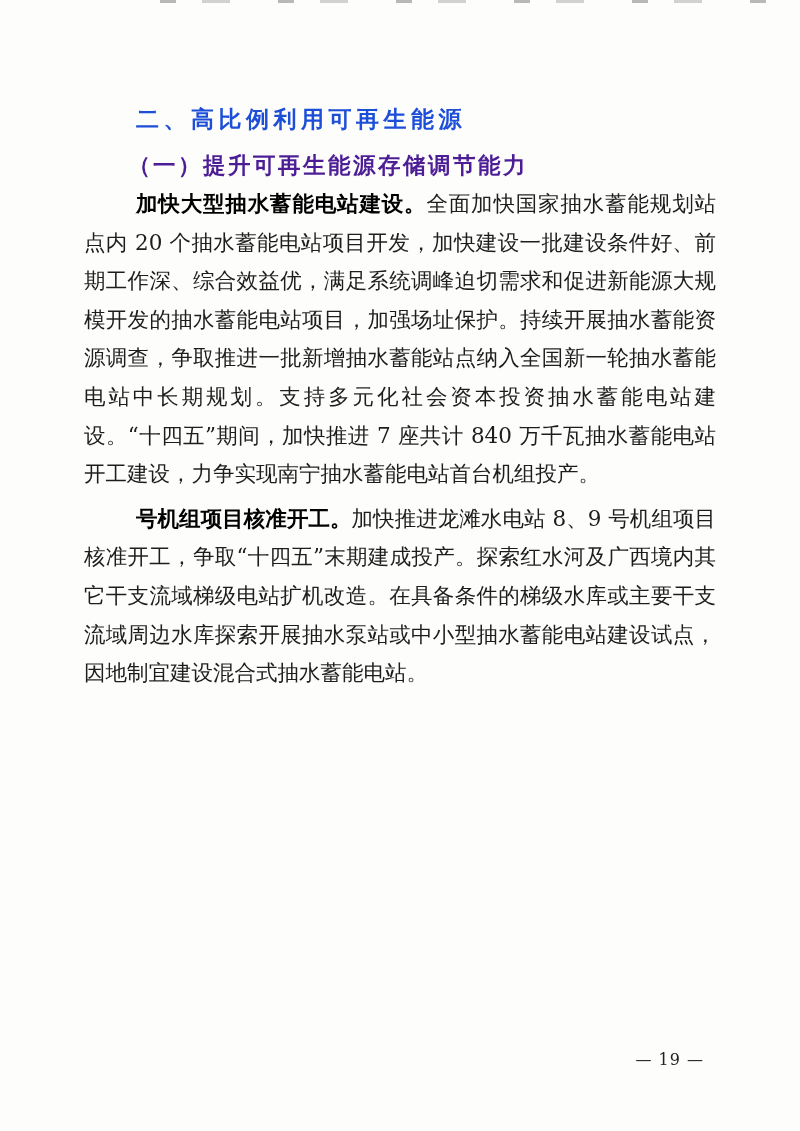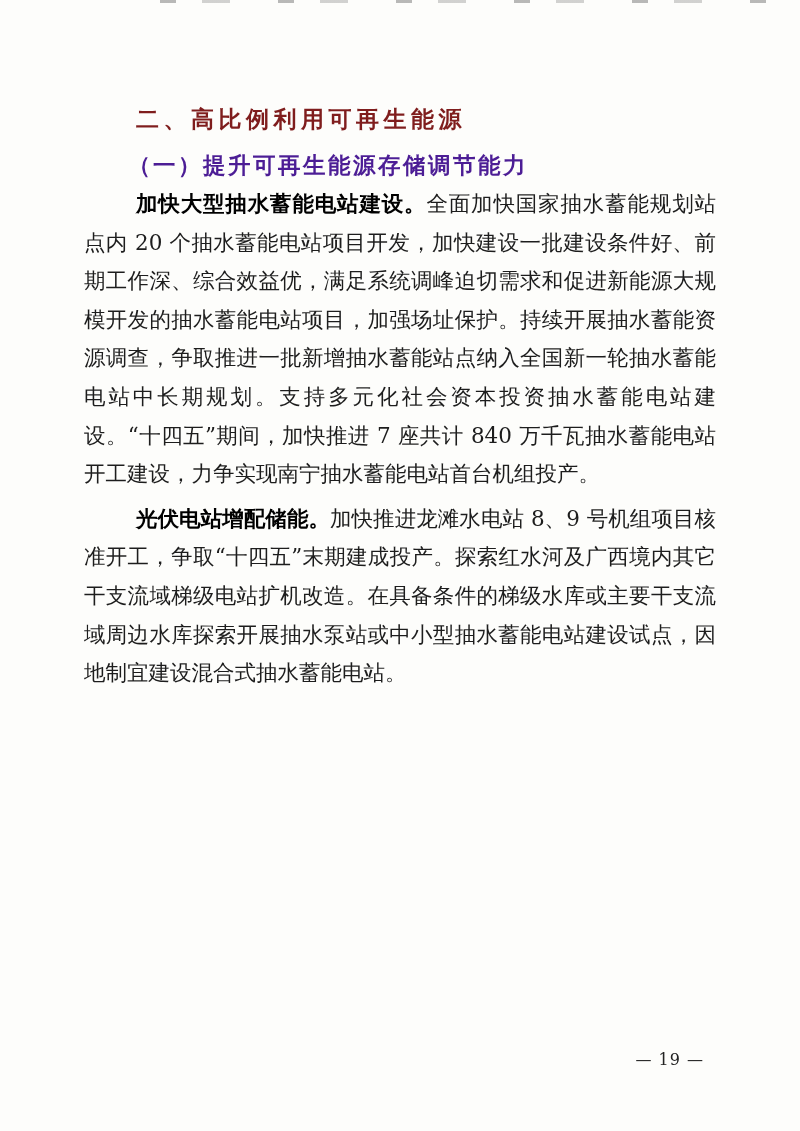--- a/index.html
+++ b/index.html
@@ -36,21 +36,21 @@
     top: 100px;
     width: 632px;
   }
   h1.sec-heading {
     margin: 0 0 3px 0;
     font-family: "DejaVu Sans", "Liberation Sans", sans-serif;
     font-weight: 700;
     font-size: 23px;
     line-height: 39px;
     letter-spacing: 4.5px;
-    color: #7f1d1d;
+    color: #1d4ed8;
     text-indent: 52px;
     white-space: nowrap;
   }
   h2.sub-heading {
     margin: 7px 0 0 0;
     font-family: "DejaVu Serif", "Liberation Serif", serif;
     font-weight: 700;
     font-size: 22.5px;
     line-height: 39px;
     letter-spacing: 2.5px;
@@ -92,20 +92,20 @@
 
   <div class="content">
 
     <h1 class="sec-heading">二、高比例利用可再生能源</h1>
 
 
     <h2 class="sub-heading">（一）提升可再生能源存储调节能力</h2>
 
     <p class="body-para para-d"><strong>加快大型抽水蓄能电站建设。</strong><span>全面加快国家抽水蓄能规划站点内 20 个抽水蓄能电站项目开发，加快建设一批建设条件好、前期工作深、综合效益优，满足系统调峰迫切需求和促进新能源大规模开发的抽水蓄能电站项目，加强场址保护。持续开展抽水蓄能资源调查，争取推进一批新增抽水蓄能站点纳入全国新一轮抽水蓄能电站中长期规划。支持多元化社会资本投资抽水蓄能电站建设。“十四五”期间，加快推进 7 座共计 840 万千瓦抽水蓄能电站开工建设，力争实现南宁抽水蓄能电站首台机组投产。</span></p>
 
-    <p class="body-para para-e"><strong>光伏电站增配储能。</strong><span>加快推进龙滩水电站 8、9 号机组项目核准开工，争取“十四五”末期建成投产。探索红水河及广西境内其它干支流域梯级电站扩机改造。在具备条件的梯级水库或主要干支流域周边水库探索开展抽水泵站或中小型抽水蓄能电站建设试点，因地制宜建设混合式抽水蓄能电站。</span></p>
+    <p class="body-para para-e"><strong>号机组项目核准开工。</strong><span>加快推进龙滩水电站 8、9 号机组项目核准开工，争取“十四五”末期建成投产。探索红水河及广西境内其它干支流域梯级电站扩机改造。在具备条件的梯级水库或主要干支流域周边水库探索开展抽水泵站或中小型抽水蓄能电站建设试点，因地制宜建设混合式抽水蓄能电站。</span></p>
 
 
   </div>
 
   <div class="page-number">— 19 —</div>
 
 </div>
 
 </body></html>

